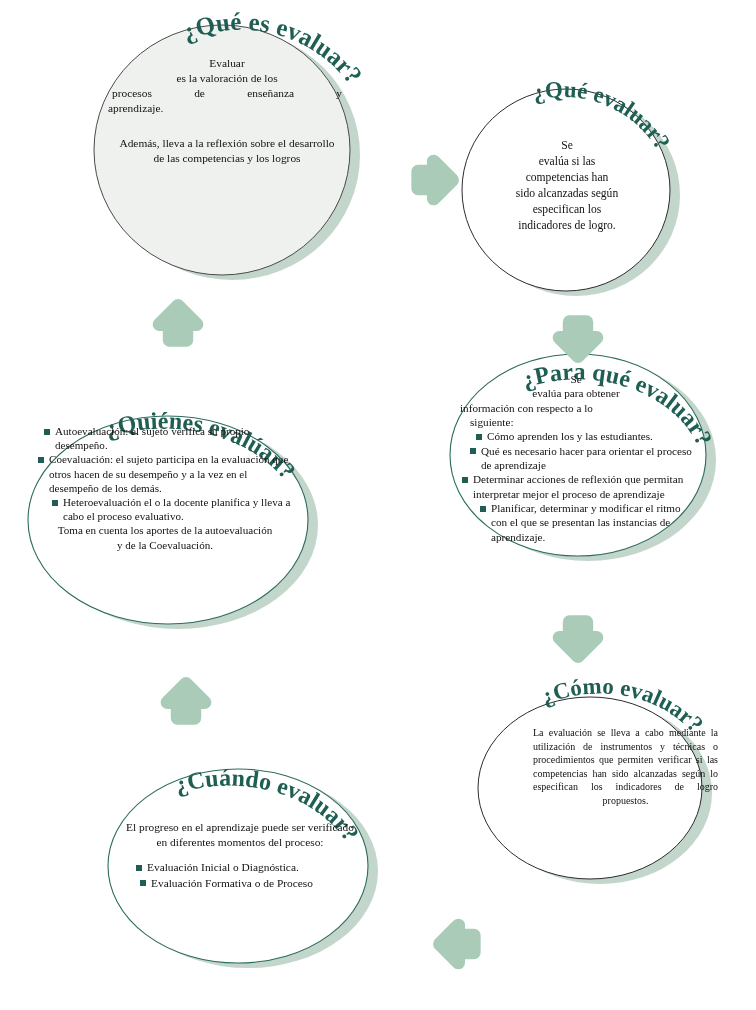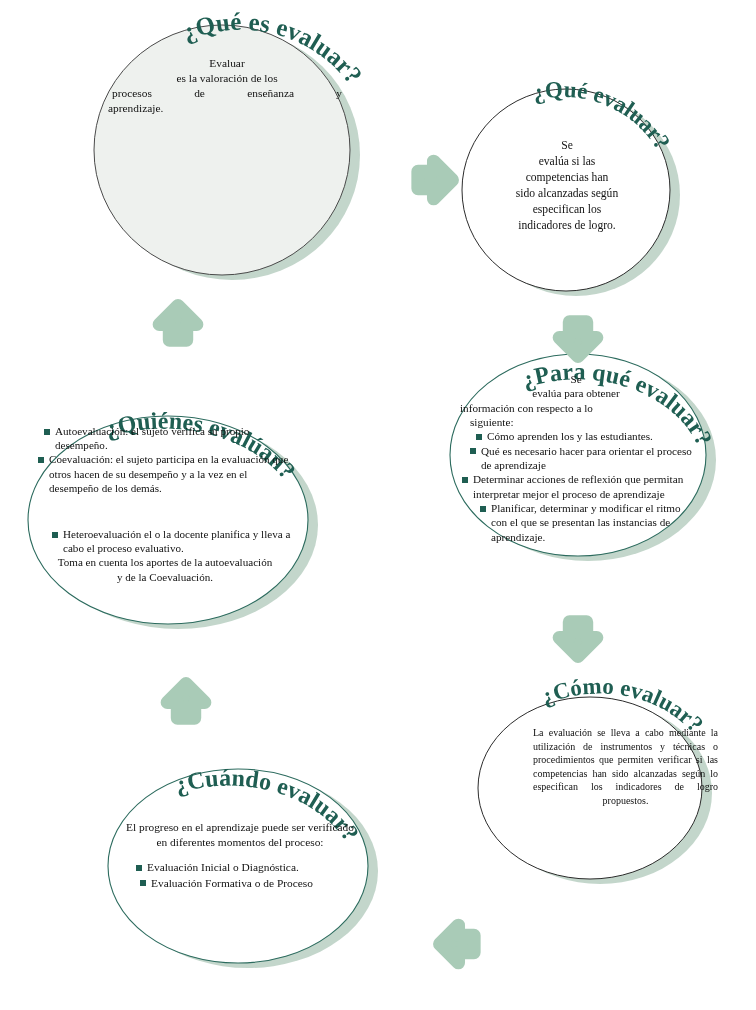--- a/index.html
+++ b/index.html
@@ -86,20 +86,21 @@
     </g>
   </svg>
 
   <div class="node-body" style="left:108px;top:56px;width:238px;font-size:11.4px;line-height:1.33;">
     <p class="txt lead">Evaluar</p>
     <p class="txt lead">es la valoración de los</p>
     <p class="txt para" style="text-align:justify;text-align-last:justify;padding:0 4px;">procesos de enseñanza y</p>
     <p class="txt">aprendizaje.</p>
     <div class="sp"></div>
     <div class="sp"></div>
+    <p class="txt" style="text-align:center;padding:0 10px;">Además, lleva a la reflexión sobre el desarrollo de las competencias y los logros</p>
   </div>
 
   <div class="node-body" style="left:482px;top:138px;width:170px;font-size:11.6px;line-height:1.38;text-align:center;">
     <p class="txt">Se</p>
     <p class="txt">evalúa si las</p>
     <p class="txt">competencias han</p>
     <p class="txt">sido alcanzadas según</p>
     <p class="txt">especifican los</p>
     <p class="txt">indicadores de logro.</p>
   </div>
@@ -128,18 +129,18 @@
     <ul class="bul" style="padding-left:10px;">
       <li><span>Evaluación Inicial o Diagnóstica.</span></li>
       <li style="margin-left:4px;"><span>Evaluación Formativa o de Proceso</span></li>
     </ul>
   </div>
 
   <div class="node-body" style="left:36px;top:424px;width:258px;font-size:11.1px;line-height:1.28;">
     <ul class="bul">
       <li style="margin-left:6px;"><span>Autoevaluación: el sujeto verifica su propio desempeño.</span></li>
       <li style="margin-left:0px;"><span>Coevaluación: el sujeto participa en la evaluación que otros hacen de su desempeño y a la vez en el desempeño de los demás.</span></li>
-      <li style="margin-left:14px;margin-top:32px;"><span>Heteroevaluación el o la docente planifica y lleva a cabo el proceso evaluativo.</span></li>
+      <li style="margin-left:14px;"><span>Heteroevaluación el o la docente planifica y lleva a cabo el proceso evaluativo.</span></li>
     </ul>
     <p class="txt" style="text-align:center;padding:0 18px;">Toma en cuenta los aportes de la autoevaluación y de la Coevaluación.</p>
   </div>
 
 </div>
 
 </body></html>

